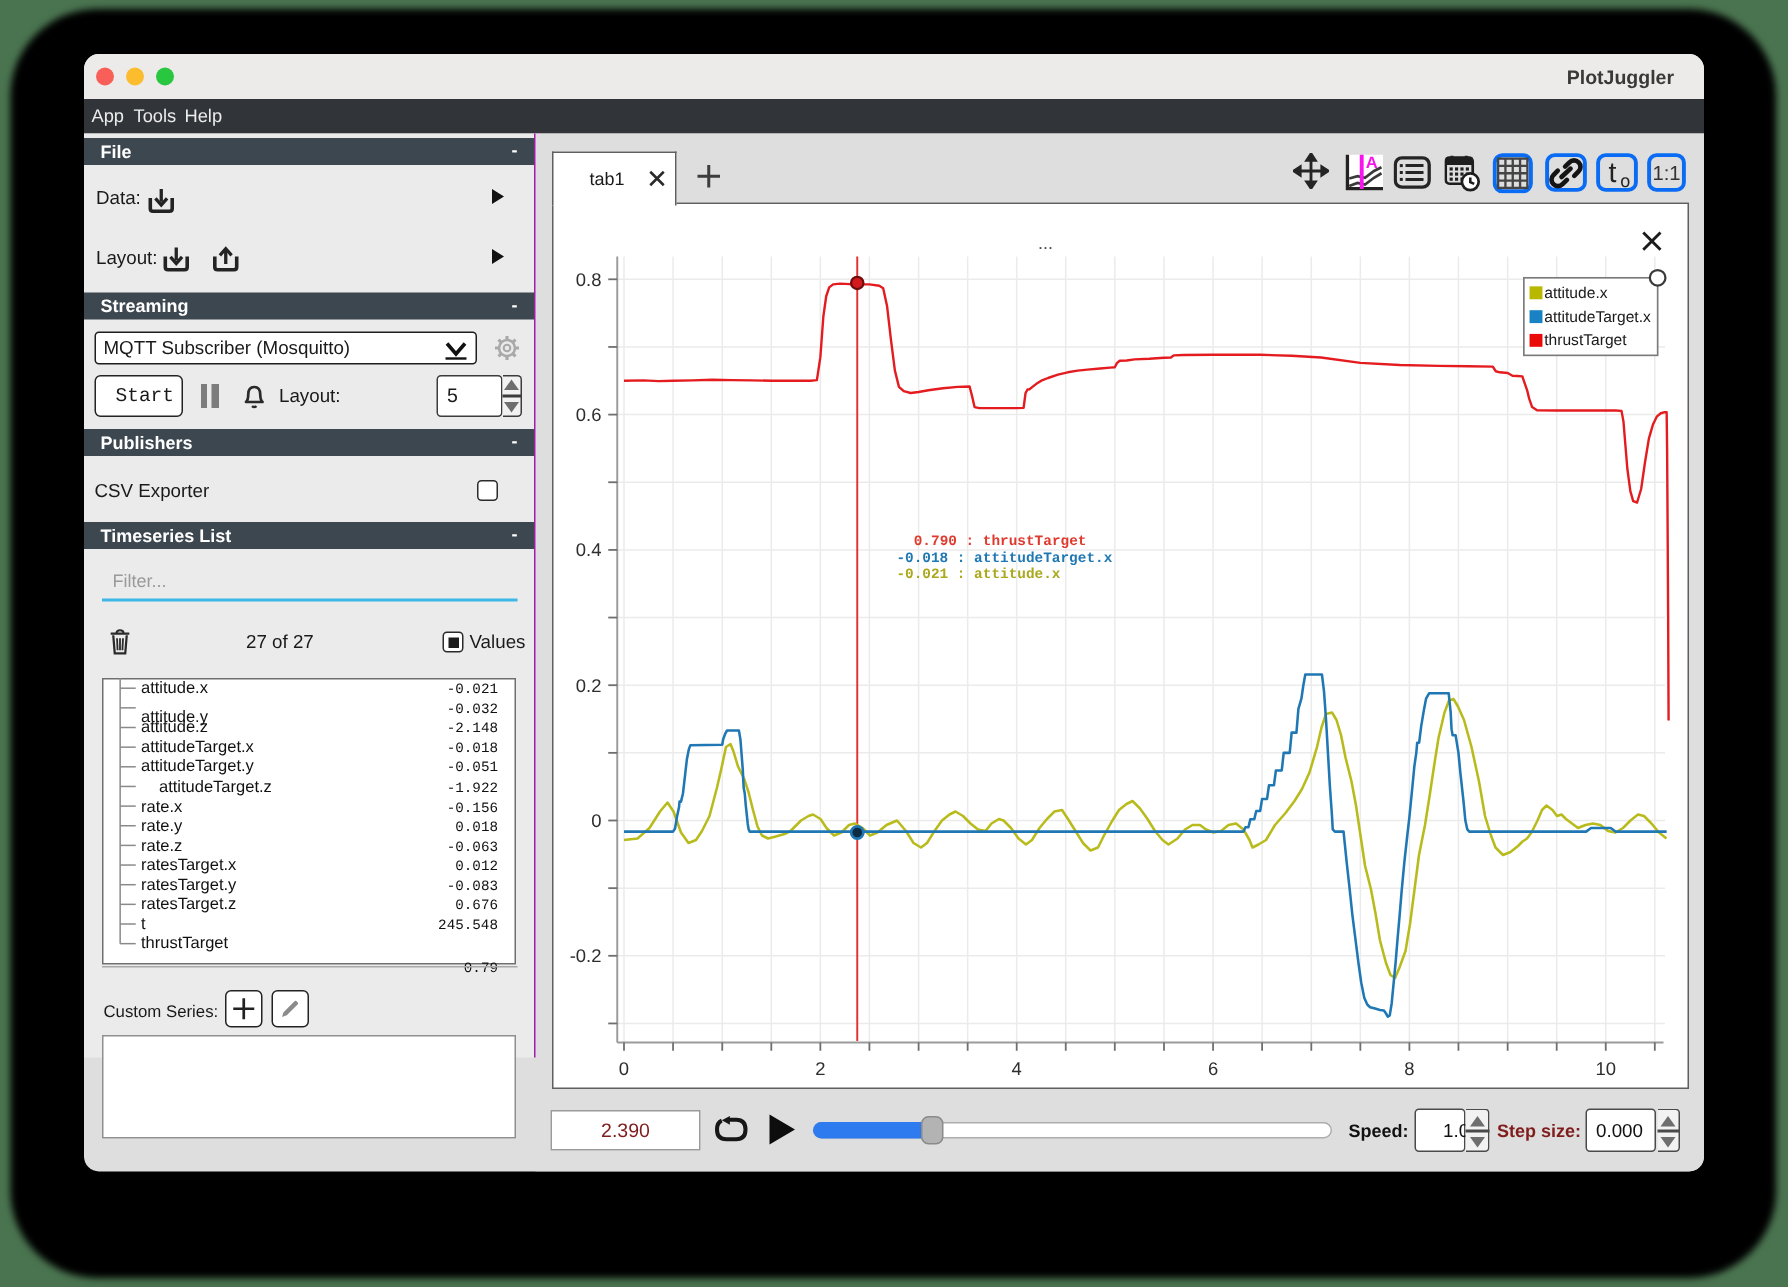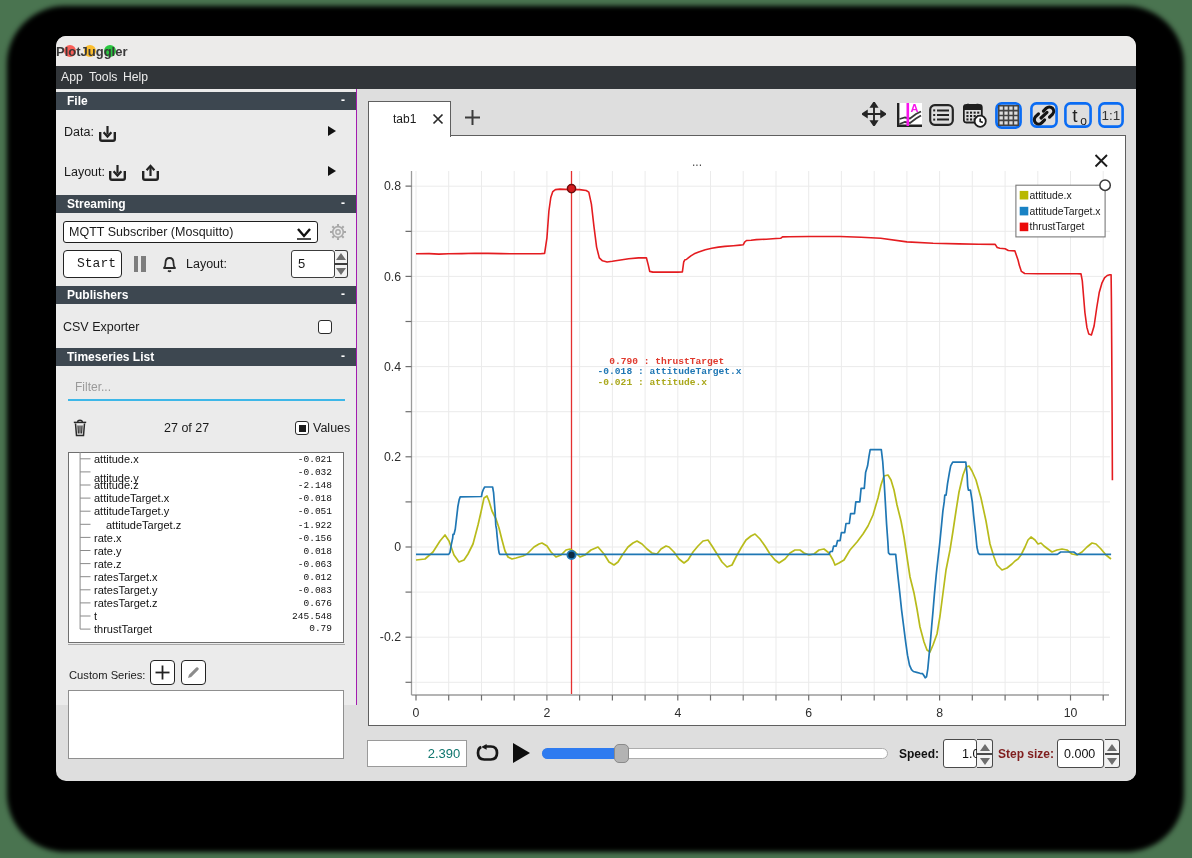--- a/index.html
+++ b/index.html
@@ -3,21 +3,21 @@
 <meta charset="utf-8">
 <style>
 html,body{margin:0;padding:0;}
 body{width:1192px;height:858px;overflow:hidden;background:#4a7450;position:relative;font-family:"Liberation Sans",sans-serif;}
 .abs{position:absolute;}
 #shadow{left:7px;top:6px;width:1177px;height:846px;border-radius:58px;background:#000;filter:blur(2.5px);}
 #shadow2{left:30px;top:20px;width:1130px;height:810px;border-radius:40px;background:#000;}
 #win{left:56px;top:36px;width:1080px;height:745px;border-radius:10px;background:#dedede;overflow:hidden;}
 #titlebar{left:0;top:0;width:1080px;height:30px;background:#ecebea;border-bottom:1px solid #d2d0cf;}
 .dot{width:12px;height:12px;border-radius:50%;top:9px;}
-#title{width:1060px;text-align:left;top:8px;font-size:13px;font-weight:bold;color:#393939;}
+#title{width:1060px;text-align:right;top:8px;font-size:13px;font-weight:bold;color:#393939;}
 #menubar{left:0;top:30px;width:1080px;height:23px;background:#313539;color:#ececec;font-size:12.2px;}
 #menubar span{position:absolute;top:4px;}
 #lpanel{left:0;top:53px;width:300px;height:616px;background:#ebebeb;border-right:5px solid #a21caf;}
 .sechead{left:0;width:300px;height:18px;background:#3d4750;color:#fff;font-size:12px;font-weight:bold;}
 .sechead .t{position:absolute;left:11px;top:2px;}
 .sechead .m{position:absolute;right:11px;top:1px;font-weight:bold;}
 .lab{font-size:12.5px;color:#1a1a1a;}
 .arrowr{width:0;height:0;border-left:8px solid #111;border-top:5px solid transparent;border-bottom:5px solid transparent;}
 .panelbtn{background:#fff;border:1.8px solid #232323;border-radius:4px;box-sizing:border-box;}
 #timerbox,.wbox{background:#fff;border:1px solid #8f8f8f;box-sizing:border-box;}
@@ -200,21 +200,21 @@
 <div class="abs" style="left:38px;top:507.6px;width:240px;height:13.1px;font-size:11px;color:#111;">
         <span style="position:absolute;left:0;top:0.5px;">ratesTarget.z</span>
         <span class="mono" style="position:absolute;right:2px;top:1.5px;font-size:9.5px;">0.676</span>
       </div>
 <div class="abs" style="left:38px;top:520.7px;width:240px;height:13.1px;font-size:11px;color:#111;">
         <span style="position:absolute;left:0;top:0.5px;">t</span>
         <span class="mono" style="position:absolute;right:2px;top:1.5px;font-size:9.5px;">245.548</span>
       </div>
 <div class="abs" style="left:38px;top:533.8px;width:240px;height:13.1px;font-size:11px;color:#111;">
         <span style="position:absolute;left:0;top:0.5px;">thrustTarget</span>
-        <span class="mono" style="position:absolute;right:2px;top:0;font-size:9.5px;text-align:right;">0.79</span>
+        <span class="mono" style="position:absolute;right:2px;top:17px;font-size:9.5px;text-align:right;">0.79</span>
       </div>
 <div class="abs" style="left:11.7px;top:555px;width:277px;height:1px;background:#a8a8a8;"></div>
 <span class="abs" style="left:13px;top:580px;font-size:11.2px;color:#1a1a1a;">Custom Series:</span>
 <div class="panelbtn abs" style="left:93.7px;top:570.8px;width:25.2px;height:25.2px;border-width:1.6px;"></div>
 <svg class="abs" style="left:99px;top:576px;" width="15" height="15" viewBox="0 0 15 15">
         <line x1="7.5" y1="0.5" x2="7.5" y2="14.5" stroke="#222" stroke-width="1.8"></line>
         <line x1="0.5" y1="7.5" x2="14.5" y2="7.5" stroke="#222" stroke-width="1.8"></line>
       </svg>
 <div class="panelbtn abs" style="left:124.9px;top:570.8px;width:25.2px;height:25.2px;border-width:1.6px;"></div>
 <svg class="abs" style="left:130px;top:576px;" width="15" height="15" viewBox="0 0 15 15">
@@ -419,21 +419,21 @@
         <rect x="647.9" y="50.2" width="89.2" height="51.7" fill="#fff" stroke="#7a7a7a" stroke-width="1.1"></rect>
         <rect x="651.7" y="55.9" width="8.6" height="8.6" fill="#b8b800"></rect>
         <rect x="651.7" y="71.8" width="8.6" height="8.6" fill="#1982c4"></rect>
         <rect x="651.7" y="87.6" width="8.6" height="8.6" fill="#eb0a0a"></rect>
         <text x="661.5" y="63.6" font-size="10.4" fill="#1a1a1a">attitude.x</text>
         <text x="661.5" y="79.5" font-size="10.4" fill="#1a1a1a">attitudeTarget.x</text>
         <text x="661.5" y="95.3" font-size="10.4" fill="#1a1a1a">thrustTarget</text>
         <circle cx="737.1" cy="50.2" r="5.2" fill="#fff" stroke="#3a3a3a" stroke-width="1.5"></circle>
       </svg>
 <div class="wbox abs" style="left:10px;top:651.2px;width:100.4px;height:27.1px;border-color:#9a9a9a;"></div>
-<div class="abs" style="left:10px;top:657px;width:100px;text-align:center;font-size:13px;color:#0f766e;padding-left:27px;">2.390</div>
+<div class="abs" style="left:10px;top:657px;width:100px;text-align:center;font-size:13px;color:#7f1d1d;">2.390</div>
 <svg class="abs" style="left:119.4px;top:655.3px;" width="23" height="18" viewBox="0 0 23 18">
         <path d="M9.8 2.5 L14.8 2.5 Q21 2.5 21 9 Q21 15.5 14.8 15.5 L8.2 15.5 Q2 15.5 2 9 Q2 4.4 5.2 3.1" fill="none" stroke="#171717" stroke-width="2.7"></path>
         <path d="M10.6 0 L5.2 2.9 L10.6 5.8 Z" fill="#171717"></path>
       </svg>
 <div class="abs" style="left:156px;top:653.7px;width:0;height:0;border-left:17px solid #0d0d0d;border-top:10.4px solid transparent;border-bottom:10.4px solid transparent;"></div>
 <div class="abs" style="left:184.7px;top:659.2px;width:346px;height:10.5px;background:#fff;border:1px solid #adadad;border-radius:5.5px;box-sizing:border-box;"></div>
 <div class="abs" style="left:184.7px;top:659.2px;width:86px;height:10.5px;background:#2e7bf0;border-radius:5.5px;"></div>
 <div class="abs" style="left:257px;top:655.4px;width:14.5px;height:18.5px;background:#b3b3b3;border:1px solid #8a8a8a;border-radius:5px;box-sizing:border-box;"></div>
 <span class="abs" style="left:542px;top:658px;font-size:12px;font-weight:bold;color:#111;">Speed:</span>
 <div class="spinfield abs" style="left:586.4px;top:650.4px;width:33.6px;height:28.8px;border-width:1.4px;border-color:#4a4a4a;"></div>

